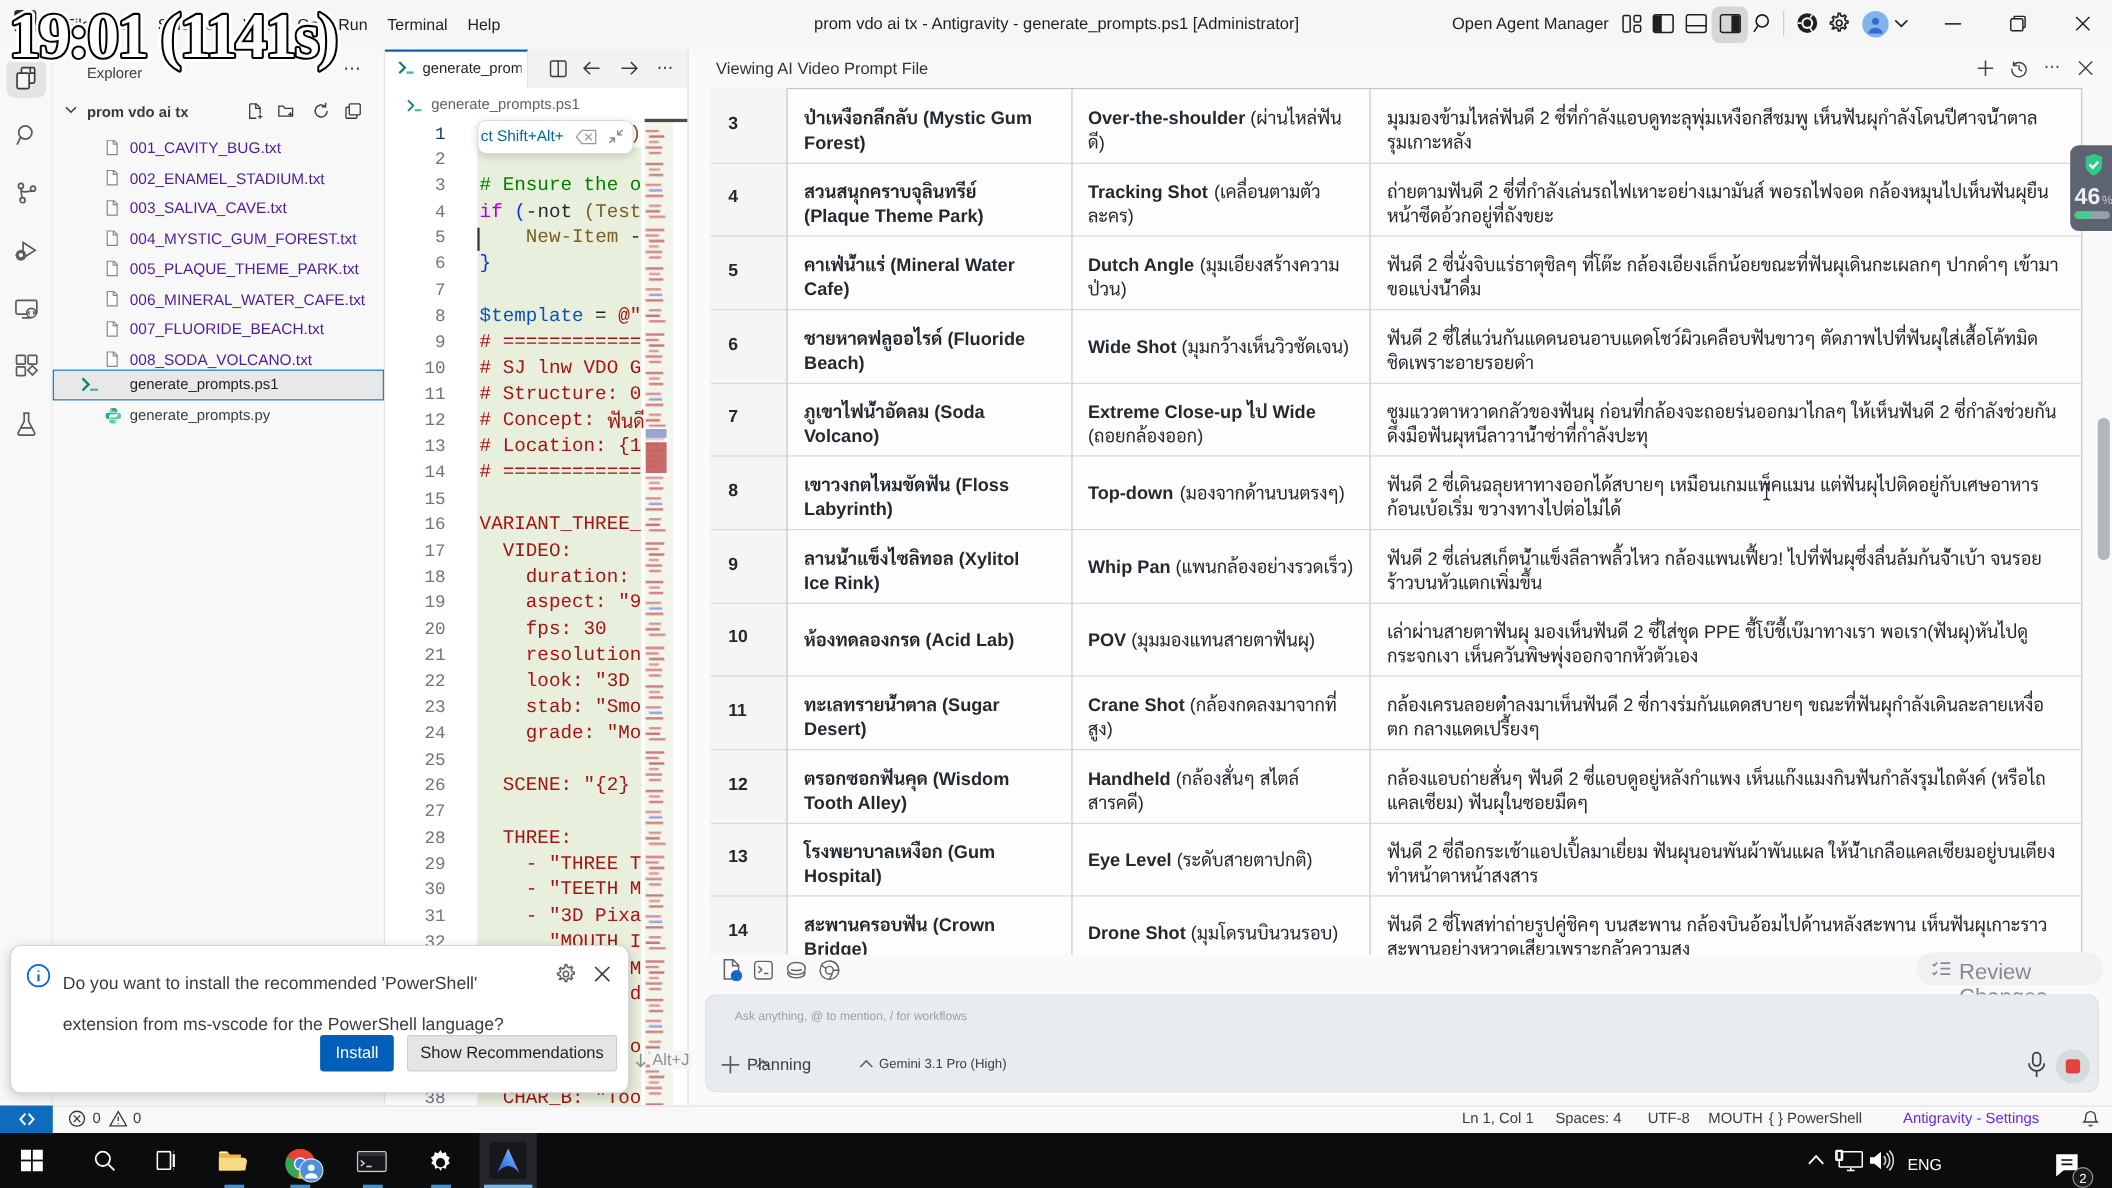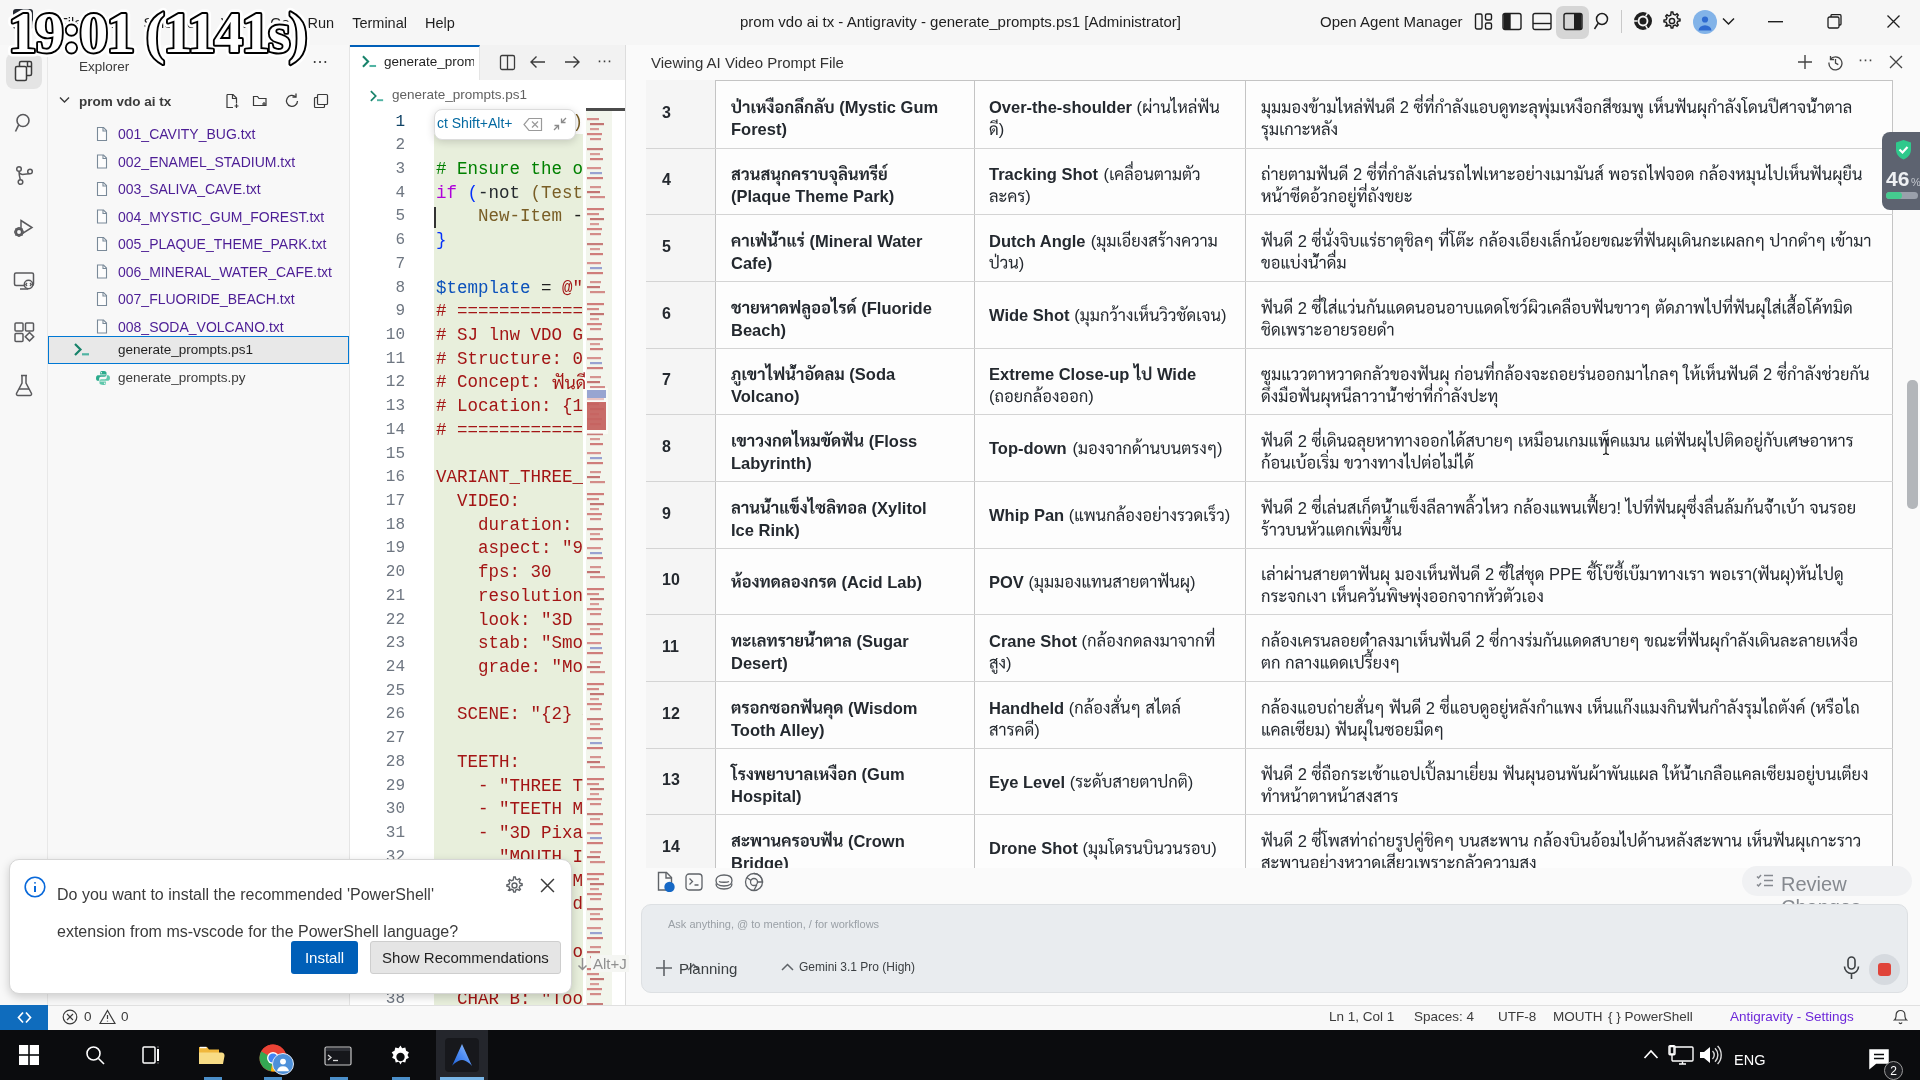--- a/index.html
+++ b/index.html
@@ -263,21 +263,21 @@
 <span style="color:#a31515">    duration: 6s</span>
 <span style="color:#a31515">    aspect: "9:16"</span>
 <span style="color:#a31515">    fps: 30</span>
 <span style="color:#a31515">    resolution: "4K</span>
 <span style="color:#a31515">    look: "3D Cart</span>
 <span style="color:#a31515">    stab: "Smooth</span>
 <span style="color:#a31515">    grade: "Mouth</span>
 
 <span style="color:#a31515">  SCENE: "{2} —</span>
 
-<span style="color:#a31515">  TEETH:</span>
+<span style="color:#a31515">  THREE:</span>
 <span style="color:#a31515">    - "THREE TEETH</span>
 <span style="color:#a31515">    - "TEETH MUST</span>
 <span style="color:#a31515">    - "3D Pixar,</span>
 <span style="color:#a31515">      "MOUTH INTE</span>
 <span style="color:#a31515">      "HEAD SMOOT</span>
 <span style="color:#a31515">      (no hands)</span>
 
 <span style="color:#a31515">  CHAR_A: "Tooth</span>
 
 <span style="color:#a31515">  CHAR_B: "Tooth</span></div>

